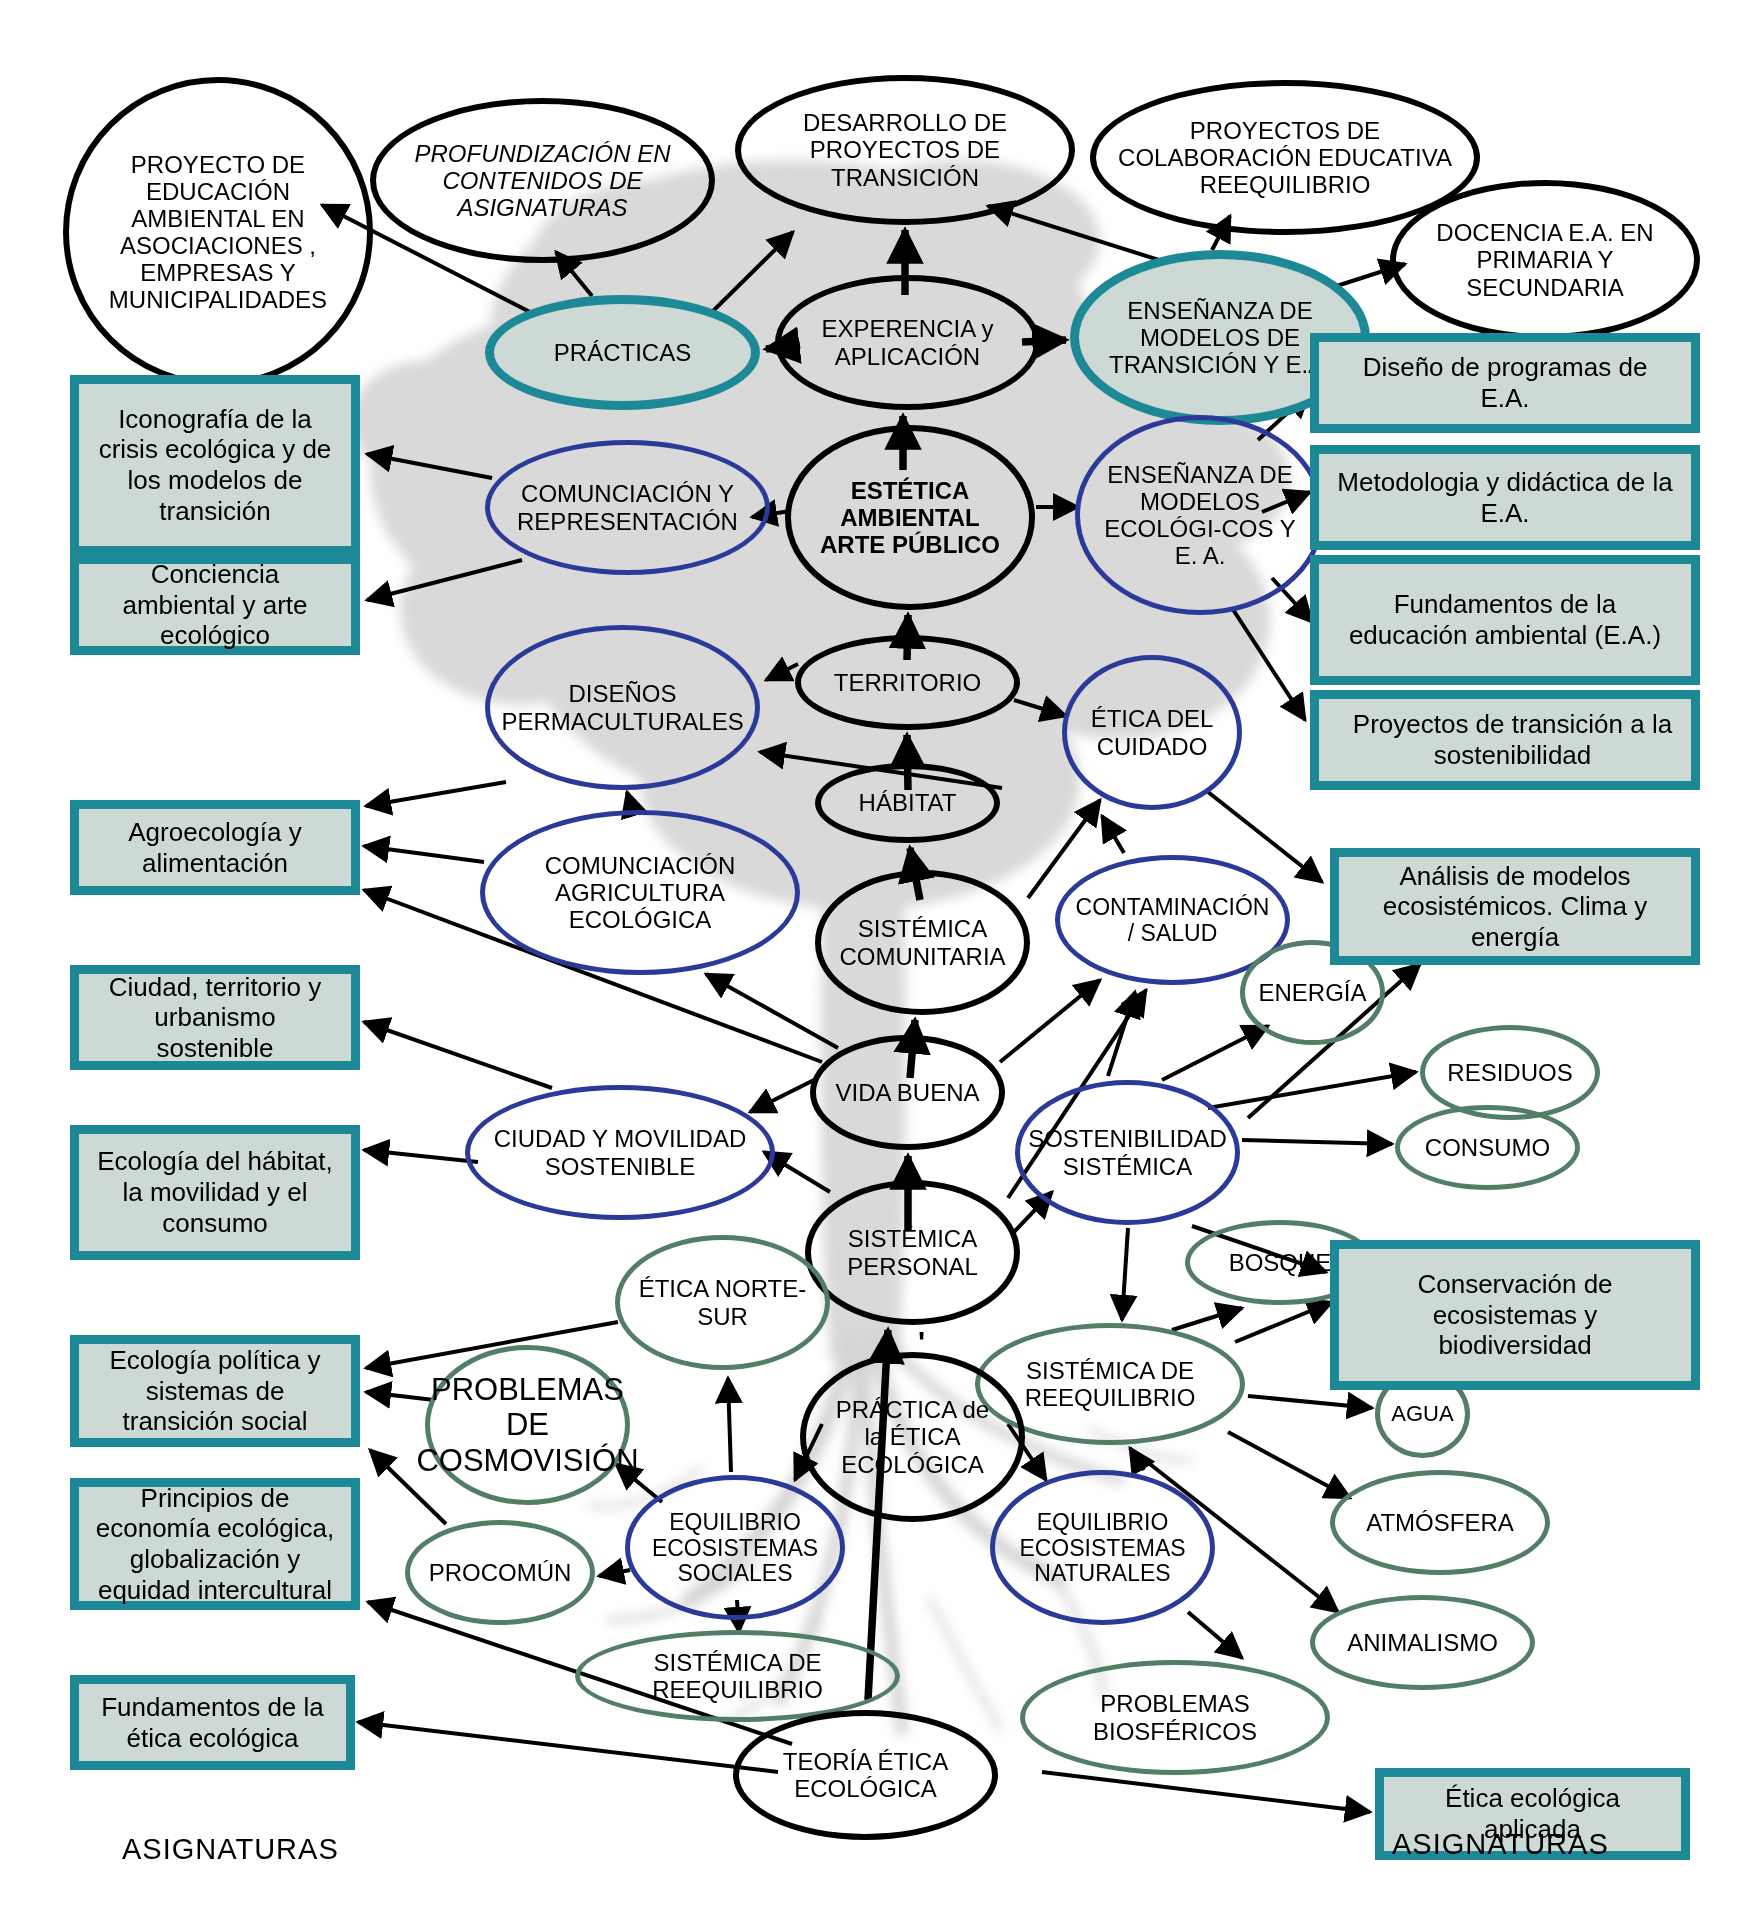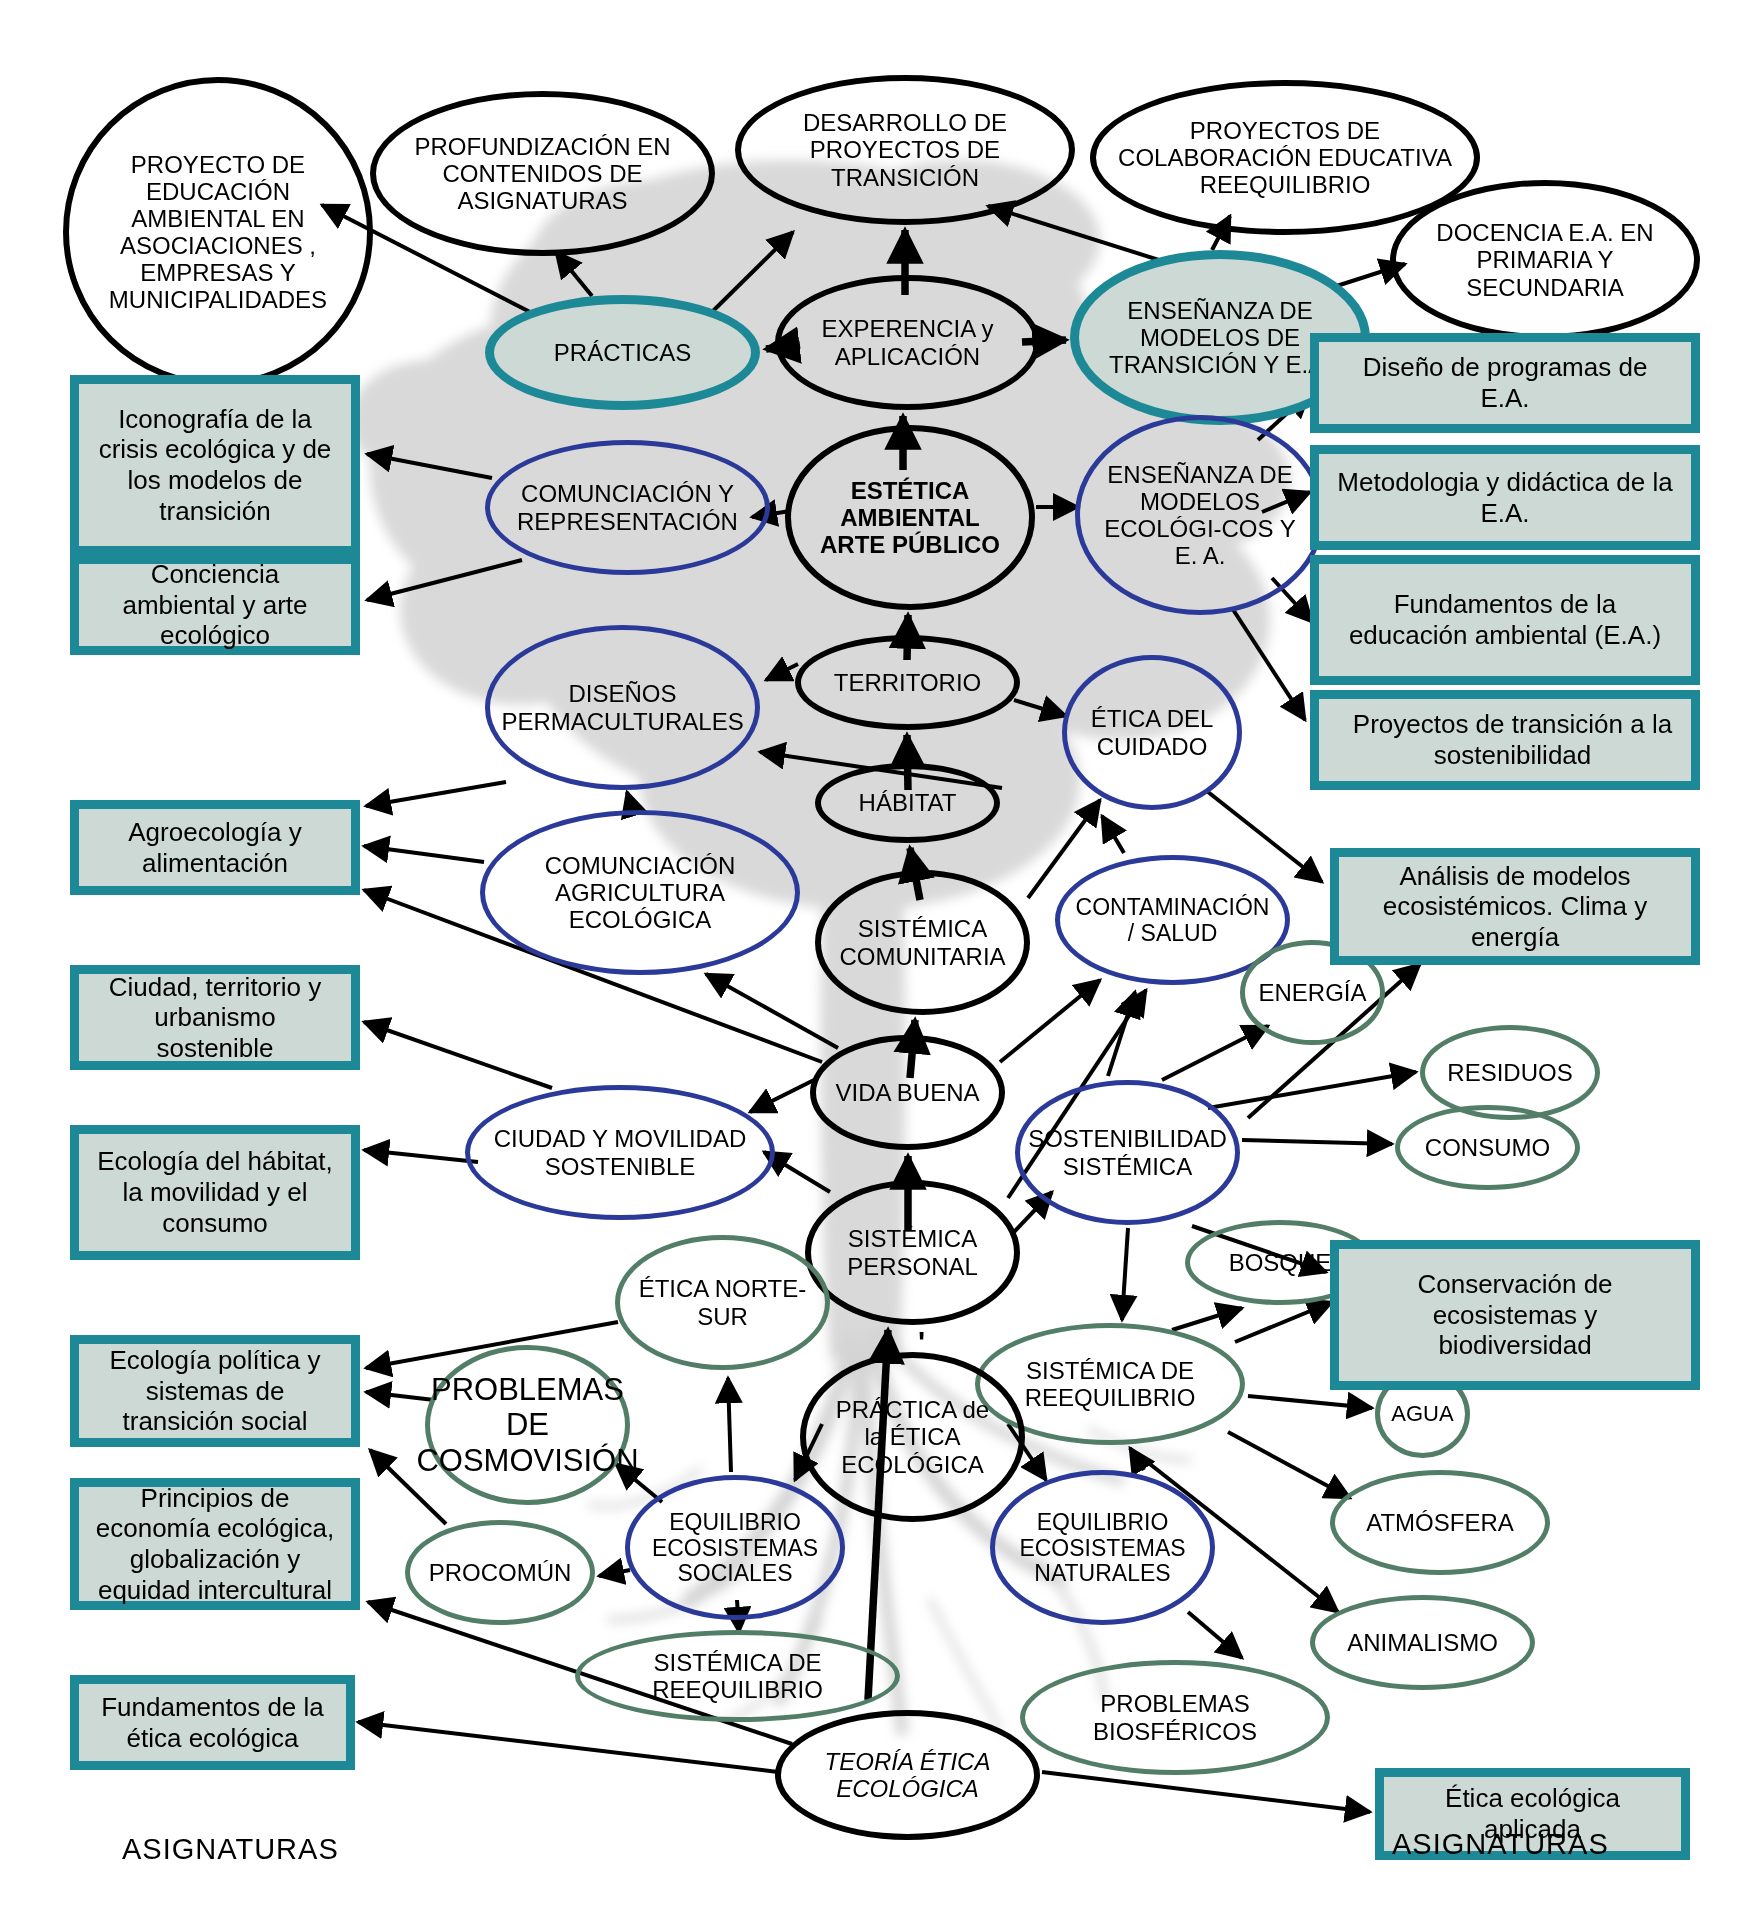--- a/index.html
+++ b/index.html
@@ -144,21 +144,21 @@
     <line class="ln" x1="618" y1="1322" x2="366" y2="1368" marker-end="url(#ah)"></line>
     <line class="ln" x1="434" y1="1400" x2="366" y2="1392" marker-end="url(#ah)"></line>
     <line class="ln" x1="446" y1="1524" x2="370" y2="1450" marker-end="url(#ah)"></line>
     <line class="ln" x1="792" y1="1744" x2="368" y2="1602" marker-end="url(#ah)"></line>
     <line class="ln" x1="778" y1="1772" x2="358" y2="1722" marker-end="url(#ah)"></line>
     <line class="ln" x1="1042" y1="1772" x2="1370" y2="1812" marker-end="url(#ah)"></line>
   </g>
 </svg>
 
 <div class="el black" style="left:63px;top:77px;width:310px;height:310px;">PROYECTO DE EDUCACIÓN AMBIENTAL EN ASOCIACIONES , EMPRESAS Y MUNICIPALIDADES</div>
-<div class="el black" style="left:370px;top:91px;width:345px;height:165px;">PROFUNDIZACIÓN EN CONTENIDOS DE ASIGNATURAS</div>
+<div class="el black" style="left:370px;top:98px;width:345px;height:165px;font-style:italic;">PROFUNDIZACIÓN EN CONTENIDOS DE ASIGNATURAS</div>
 <div class="el black" style="left:735px;top:75px;width:340px;height:150px;">DESARROLLO DE PROYECTOS DE TRANSICIÓN</div>
 <div class="el black" style="left:1090px;top:80px;width:390px;height:155px;">PROYECTOS DE COLABORACIÓN EDUCATIVA REEQUILIBRIO</div>
 <div class="el black" style="left:1390px;top:180px;width:310px;height:160px;">DOCENCIA E.A. EN PRIMARIA Y SECUNDARIA</div>
 <div class="el tealfill" style="left:485px;top:295px;width:275px;height:115px;">PRÁCTICAS</div>
 <div class="el black" style="left:775px;top:275px;width:265px;height:135px;">EXPERENCIA y APLICACIÓN</div>
 <div class="el tealfill" style="left:1070px;top:250px;width:300px;height:175px;">ENSEÑANZA DE MODELOS DE TRANSICIÓN Y E.A.</div>
 <div class="el blue" style="left:485px;top:440px;width:285px;height:135px;">COMUNCIACIÓN Y REPRESENTACIÓN</div>
 <div class="el black" style="left:785px;top:425px;width:250px;height:185px;font-weight:bold;">ESTÉTICA AMBIENTAL ARTE PÚBLICO</div>
 <div class="el blue" style="left:1075px;top:415px;width:250px;height:200px;">ENSEÑANZA DE MODELOS ECOLÓGI-COS Y E. A.</div>
 <div class="el black" style="left:795px;top:635px;width:225px;height:95px;">TERRITORIO</div>
@@ -181,21 +181,21 @@
 <div class="el green" style="left:975px;top:1323px;width:270px;height:122px;">SISTÉMICA DE REEQUILIBRIO</div>
 <div class="el black" style="left:800px;top:1352px;width:225px;height:170px;">PRÁCTICA de la ÉTICA ECOLÓGICA</div>
 <div class="el green" style="left:1375px;top:1370px;width:95px;height:88px;font-size:22px;padding:4px;">AGUA</div>
 <div class="el blue" style="left:625px;top:1475px;width:220px;height:145px;font-size:23px;">EQUILIBRIO ECOSISTEMAS SOCIALES</div>
 <div class="el blue" style="left:990px;top:1470px;width:225px;height:155px;font-size:23px;">EQUILIBRIO ECOSISTEMAS NATURALES</div>
 <div class="el green" style="left:1330px;top:1470px;width:220px;height:105px;">ATMÓSFERA</div>
 <div class="el green" style="left:405px;top:1520px;width:190px;height:105px;">PROCOMÚN</div>
 <div class="el green" style="left:1310px;top:1595px;width:225px;height:95px;">ANIMALISMO</div>
 <div class="el green" style="left:575px;top:1630px;width:325px;height:92px;">SISTÉMICA DE REEQUILIBRIO</div>
 <div class="el green" style="left:1020px;top:1660px;width:310px;height:115px;">PROBLEMAS BIOSFÉRICOS</div>
-<div class="el black" style="left:775px;top:1710px;width:265px;height:130px;font-style:italic;">TEORÍA ÉTICA ECOLÓGICA</div>
+<div class="el black" style="left:733px;top:1710px;width:265px;height:130px;">TEORÍA ÉTICA ECOLÓGICA</div>
 
 <div class="rbox" style="left:70px;top:375px;width:290px;height:180px;">Iconografía de la crisis ecológica y de los modelos de transición</div>
 <div class="rbox" style="left:70px;top:555px;width:290px;height:100px;">Conciencia ambiental y arte ecológico</div>
 <div class="rbox" style="left:70px;top:800px;width:290px;height:95px;">Agroecología y alimentación</div>
 <div class="rbox" style="left:70px;top:965px;width:290px;height:105px;">Ciudad, territorio y urbanismo sostenible</div>
 <div class="rbox" style="left:70px;top:1125px;width:290px;height:135px;">Ecología del hábitat, la movilidad y el consumo</div>
 <div class="rbox" style="left:70px;top:1335px;width:290px;height:112px;">Ecología política y sistemas de transición social</div>
 <div class="rbox" style="left:70px;top:1478px;width:290px;height:132px;">Principios de economía ecológica, globalización y equidad intercultural</div>
 <div class="rbox" style="left:70px;top:1675px;width:285px;height:95px;">Fundamentos de la ética ecológica</div>
 

